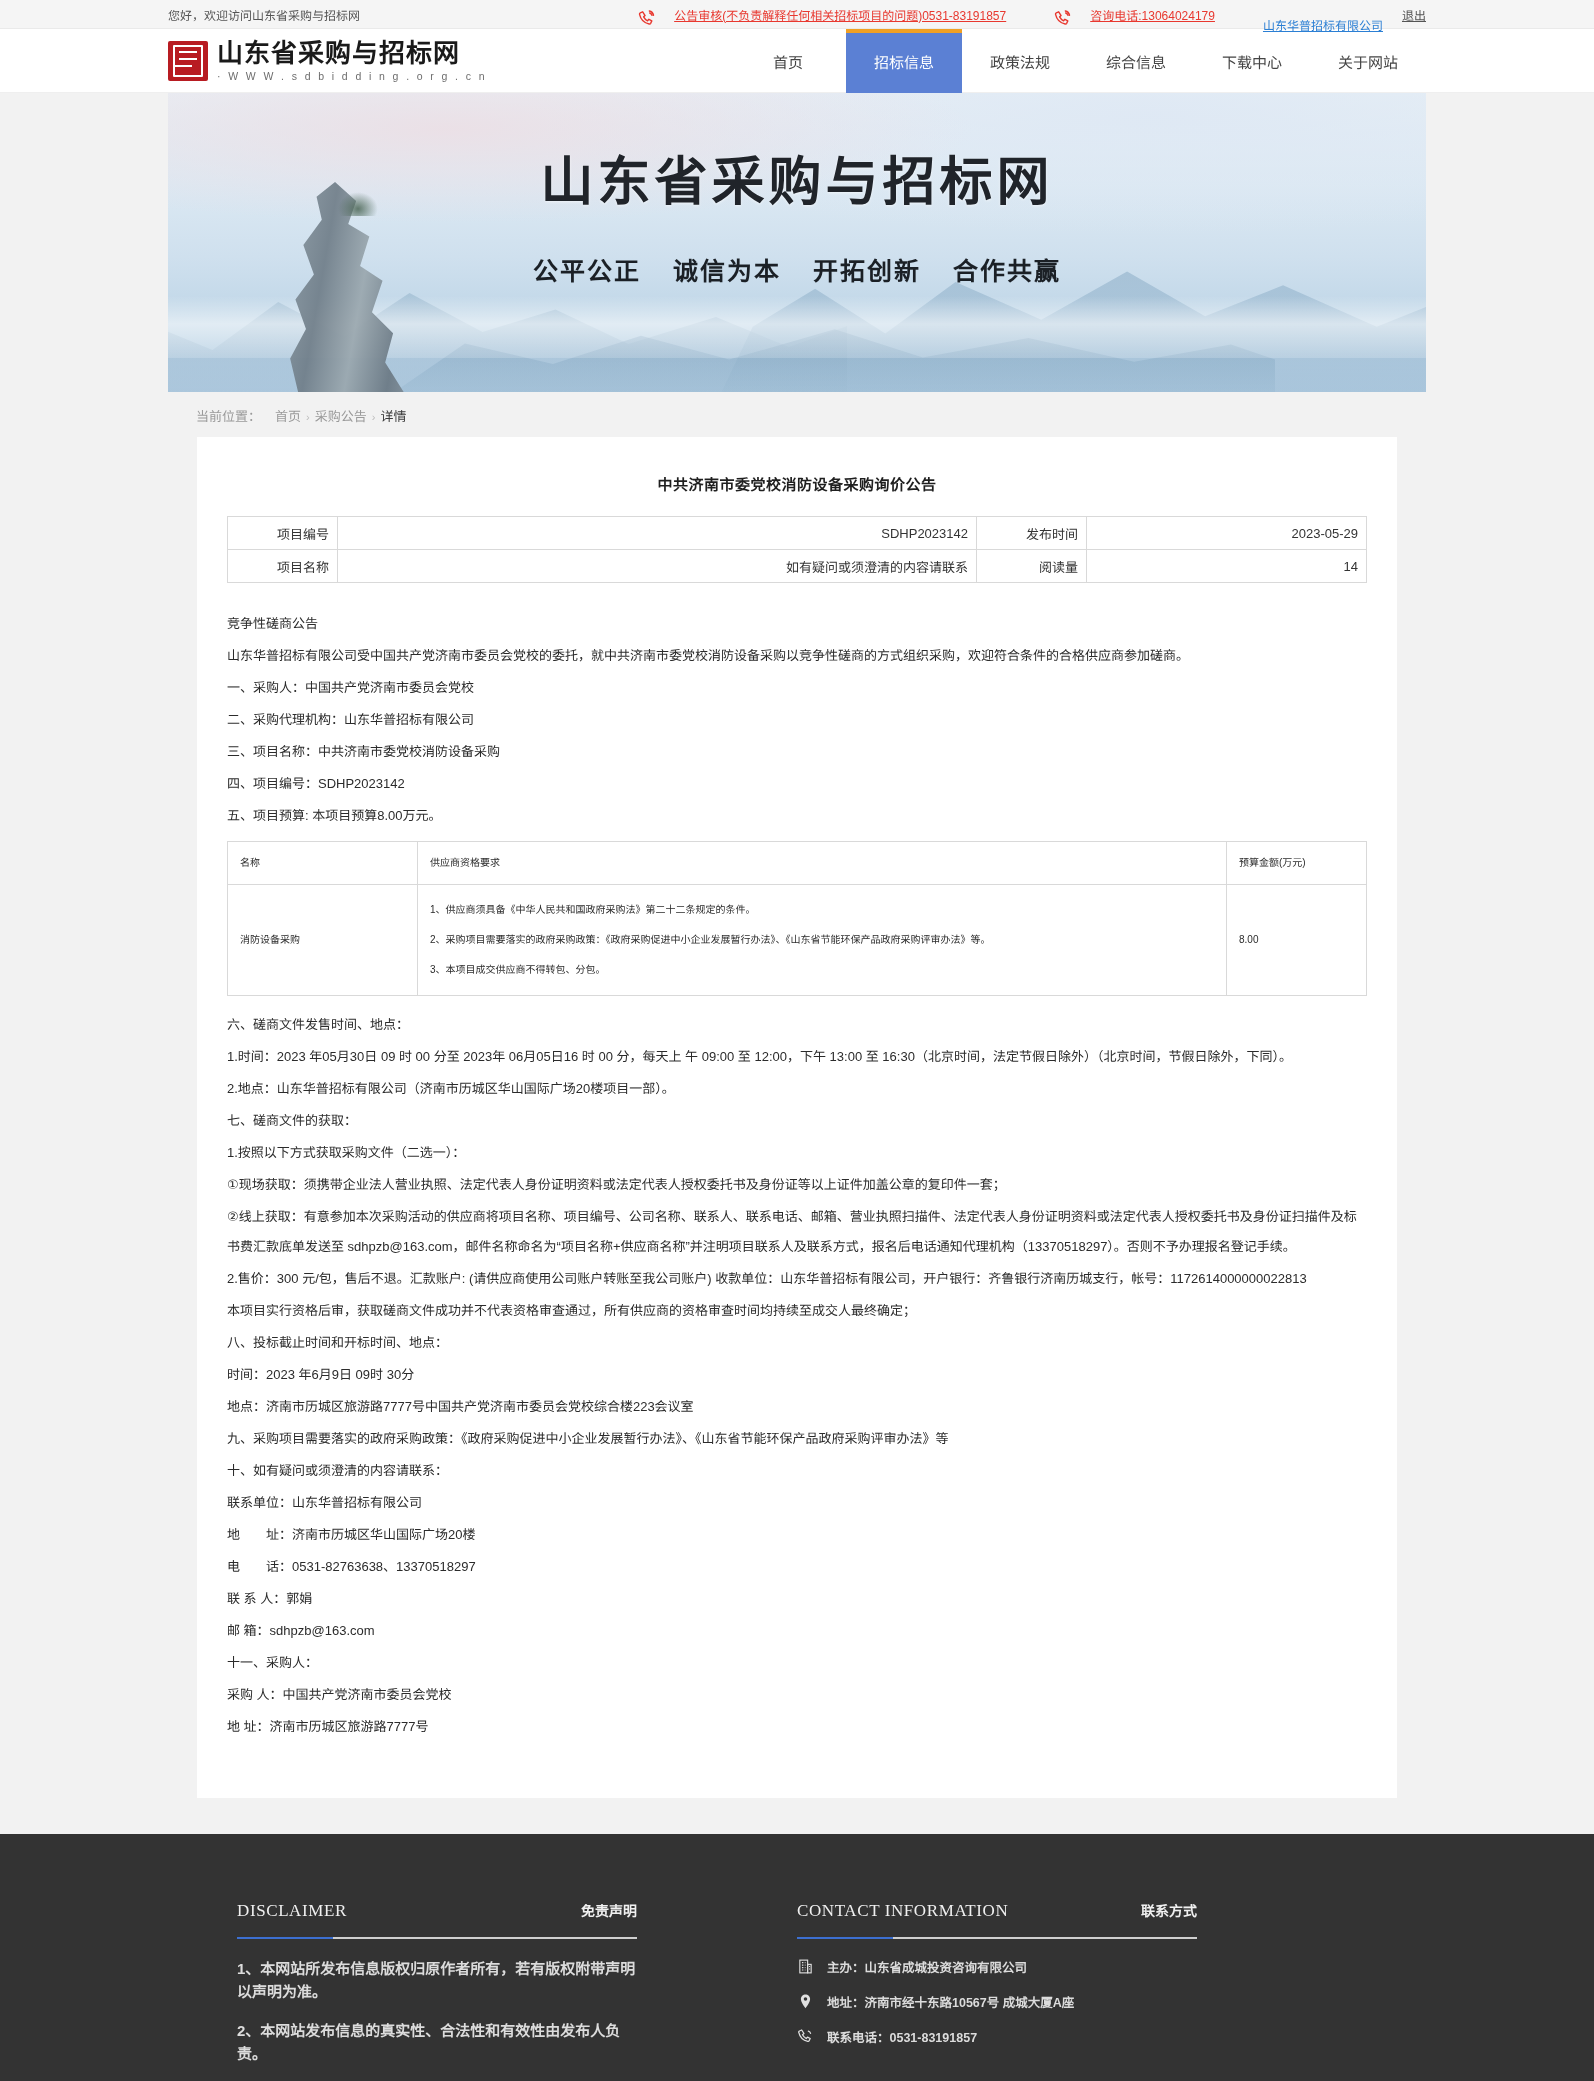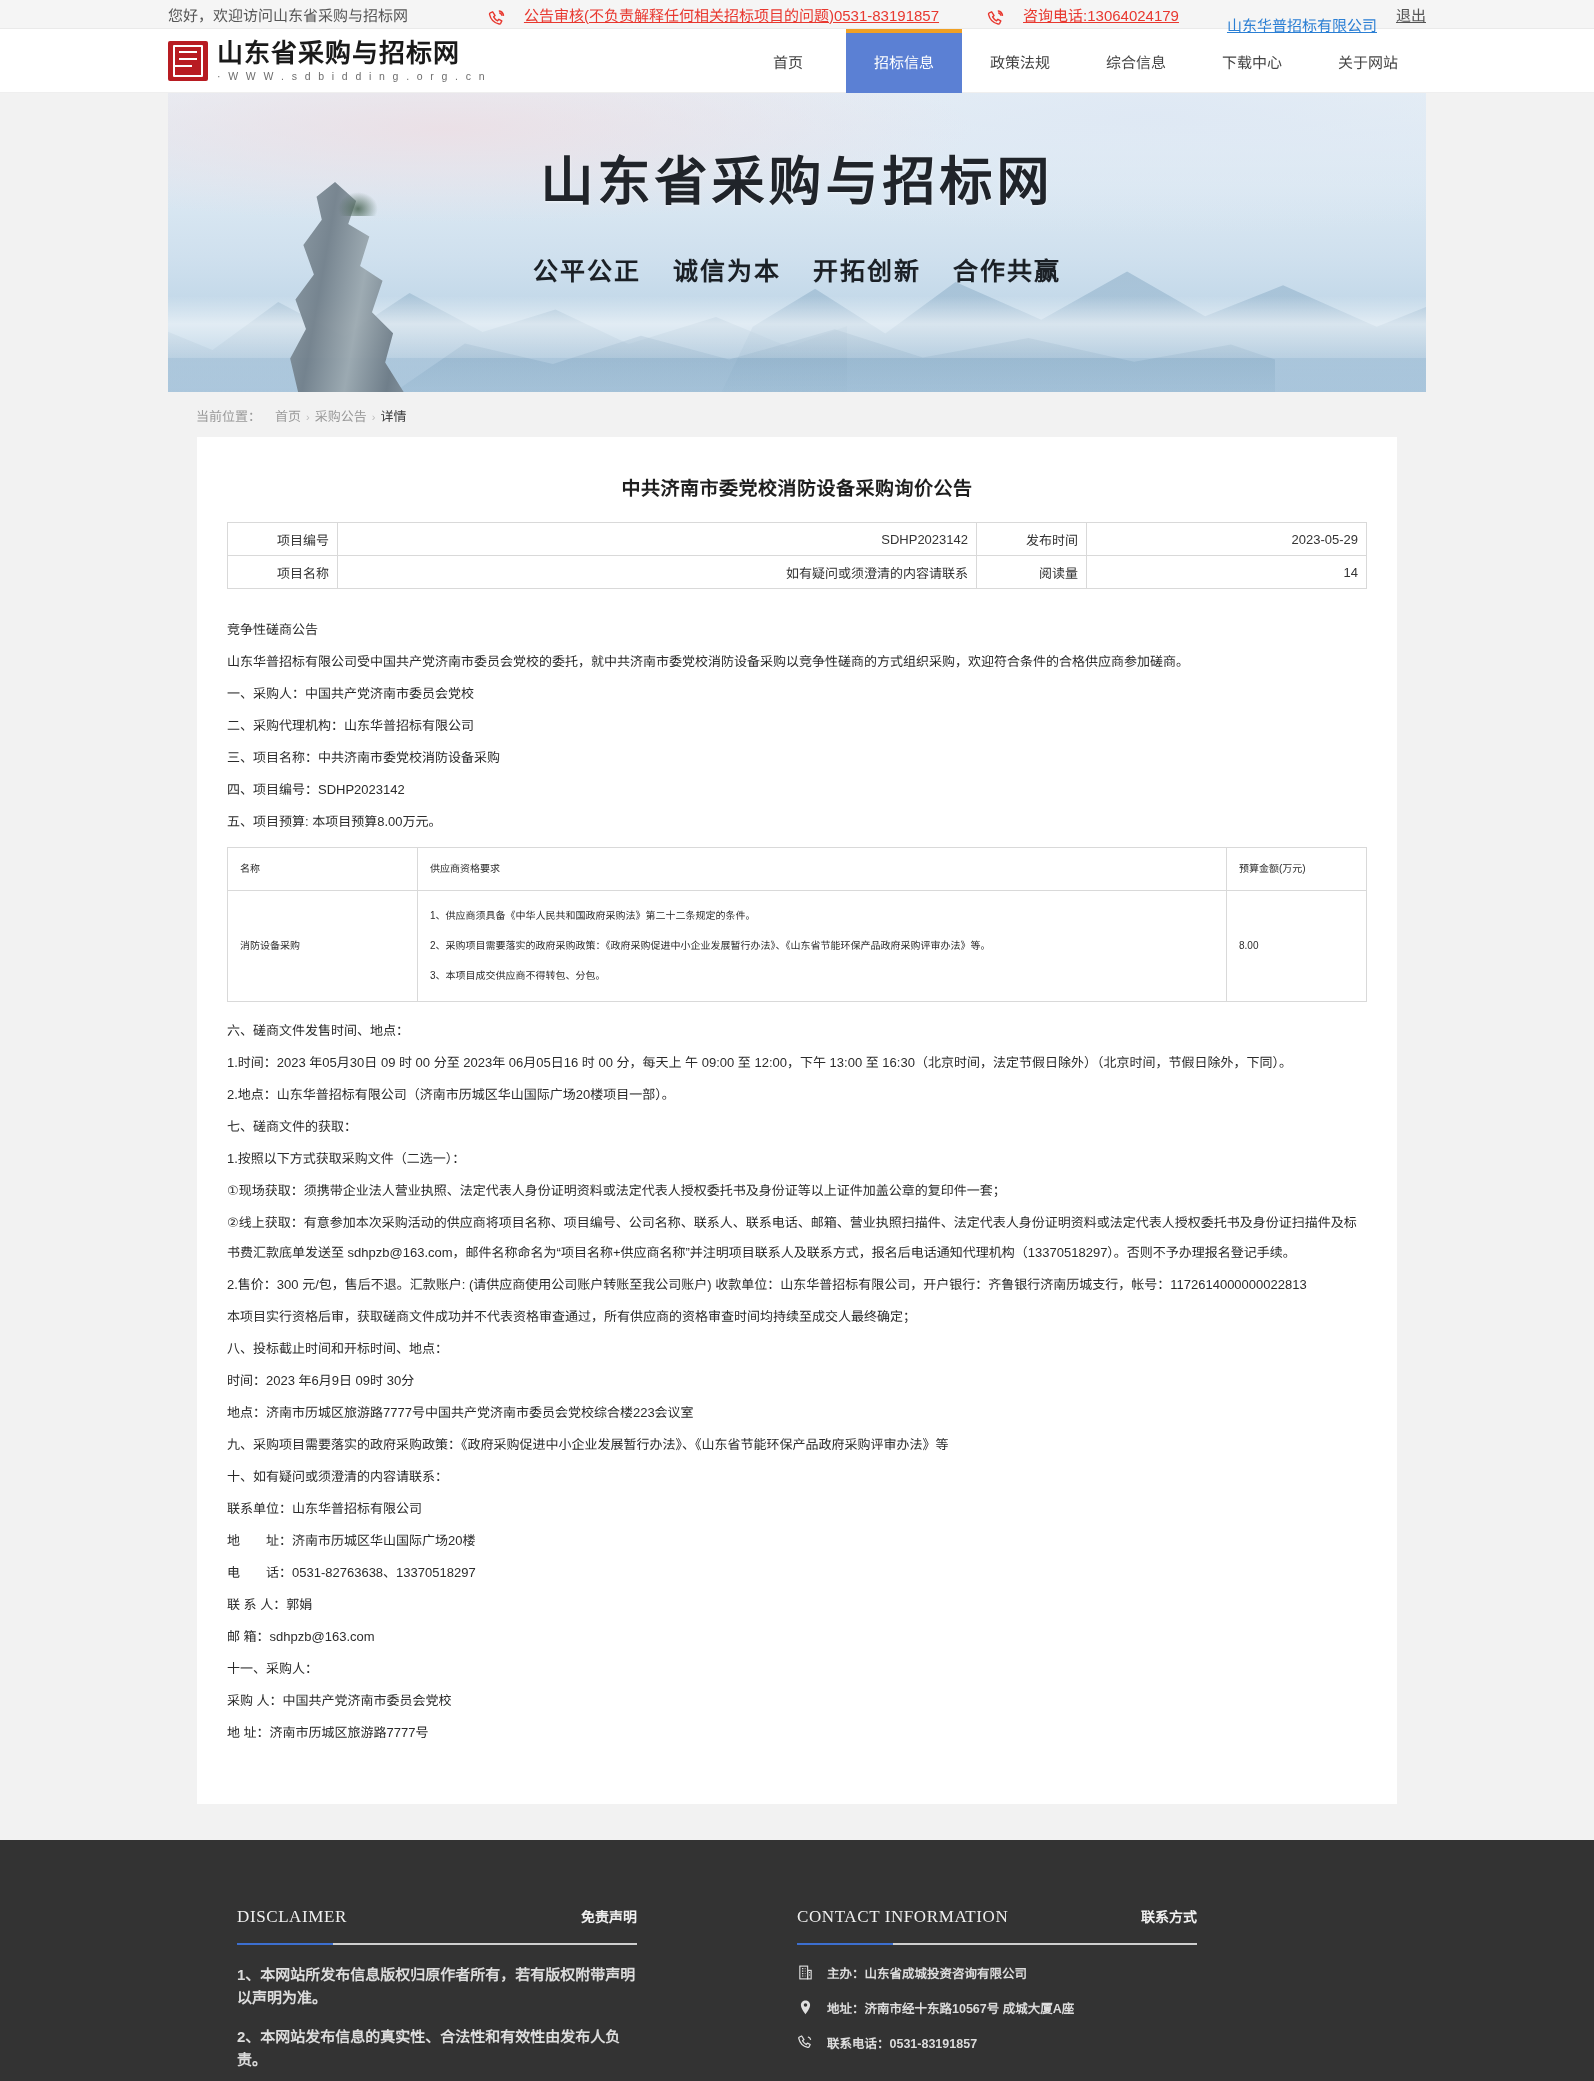--- a/index.html
+++ b/index.html
@@ -13,21 +13,21 @@
     -webkit-font-smoothing: antialiased;
   }
 
   
   .topbar {
     height: 29px;
     background: #f5f5f5;
     border-bottom: 1px solid #eaeaea;
     display: flex;
     align-items: center;
-    font-size: 15px;
+    font-size: 12px;
   }
   .topbar-inner {
     width: 1258px;
     margin: 0 auto;
     display: flex;
     align-items: center;
     height: 100%;
   }
   .topbar-left { color: #555; white-space: nowrap; }
   .topbar-right {
@@ -222,21 +222,21 @@
   
   .page-bg { background: #f2f2f2; padding-bottom: 36px; }
   .card {
     width: 1200px;
     margin: 0 auto;
     background: #fff;
     padding: 26px 30px 54px;
   }
   .doc-title {
     text-align: center;
-    font-size: 19px;
+    font-size: 15px;
     font-weight: bold;
     color: #1f1f1f;
     padding: 10px 0 22px;
     letter-spacing: .5px;
   }
 
   
   table.meta {
     width: 100%;
     border-collapse: collapse;

